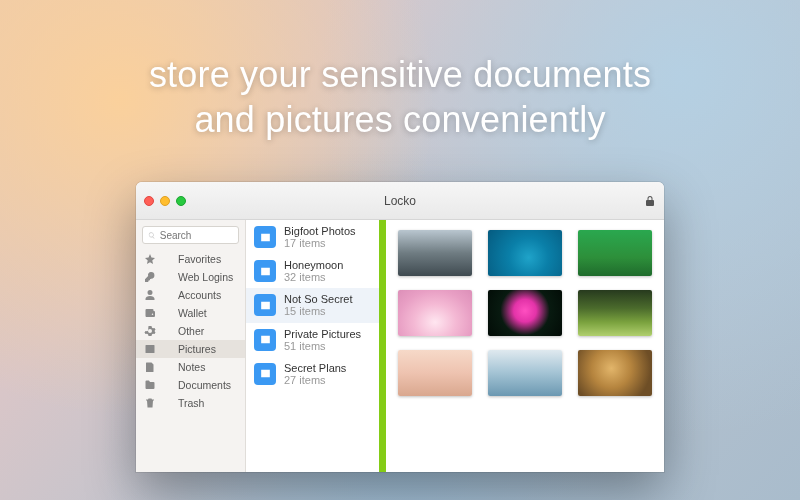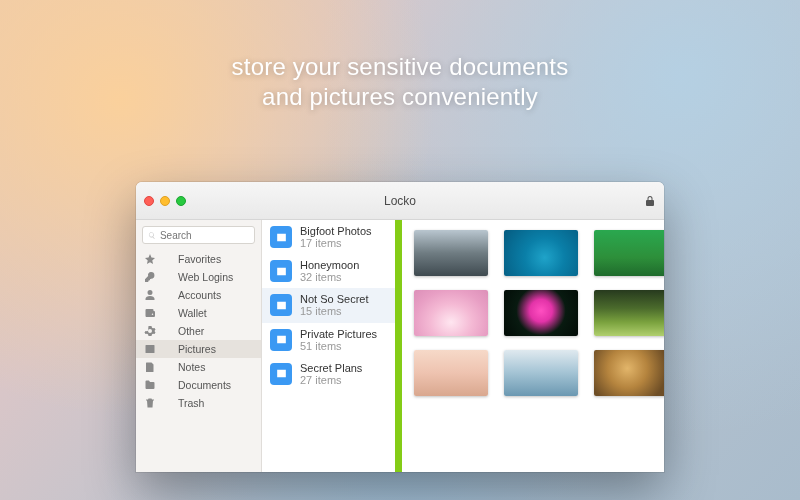--- a/index.html
+++ b/index.html
@@ -10,21 +10,21 @@
       radial-gradient(circle at 15% 20%, rgba(255,210,150,0.85), transparent 40%),
       radial-gradient(circle at 85% 15%, rgba(180,210,230,0.85), transparent 45%),
       radial-gradient(circle at 50% 90%, rgba(150,190,220,0.7), transparent 50%),
       linear-gradient(135deg, #e9c9b0 0%, #d9c6c8 30%, #b9c3cf 60%, #a9bccc 100%);
     filter: blur(0.3px);
     position: relative;
   }
   .tagline {
     position: absolute; top: 52px; left: 0; right: 0;
     text-align: center; color: #ffffff;
-    font-size: 24px; font-weight: 300; line-height: 1.25;
+    font-size: 36px; font-weight: 300; line-height: 1.25;
     text-shadow: 0 1px 6px rgba(0,0,0,0.25);
     letter-spacing: 0.2px;
   }
   .window {
     position: absolute; left: 136px; top: 182px; width: 528px; height: 290px;
     background: #ffffff; border-radius: 6px 6px 0 0;
     box-shadow: 0 20px 50px rgba(0,0,0,0.35), 0 0 0 1px rgba(0,0,0,0.08);
     display: flex; flex-direction: column; overflow: hidden;
   }
   .titlebar {
@@ -34,21 +34,21 @@
   }
   .traffic { display: flex; gap: 6px; }
   .dot { width: 10px; height: 10px; border-radius: 50%; }
   .dot.red { background:#ff5f57; border:1px solid #e24640;}
   .dot.yellow{ background:#ffbd2e; border:1px solid #dfa023;}
   .dot.green{ background:#28c940; border:1px solid #1ba531;}
   .title { position:absolute; left:0; right:0; text-align:center; font-size:12px; color:#4a4a4a; }
   .lock-ico { margin-left:auto; width:12px; height:12px; }
   .body { flex:1; display:flex; min-height:0; }
   .sidebar {
-    width: 126px; background:#f5f3f1; border-right:1px solid #e0ddd9;
+    width: 110px; background:#f5f3f1; border-right:1px solid #e0ddd9;
     display:flex; flex-direction:column; padding-top:6px;
   }
   .search {
     margin: 0 6px 6px; height:18px; background:#fff; border:1px solid #d7d4cf; border-radius:3px;
     display:flex; align-items:center; padding:0 5px; gap:4px;
   }
   .search svg { width:9px; height:9px; opacity:0.45;}
   .search input {
     border:none; outline:none; font-size:10px; width:100%; background:transparent; color:#555;
   }

